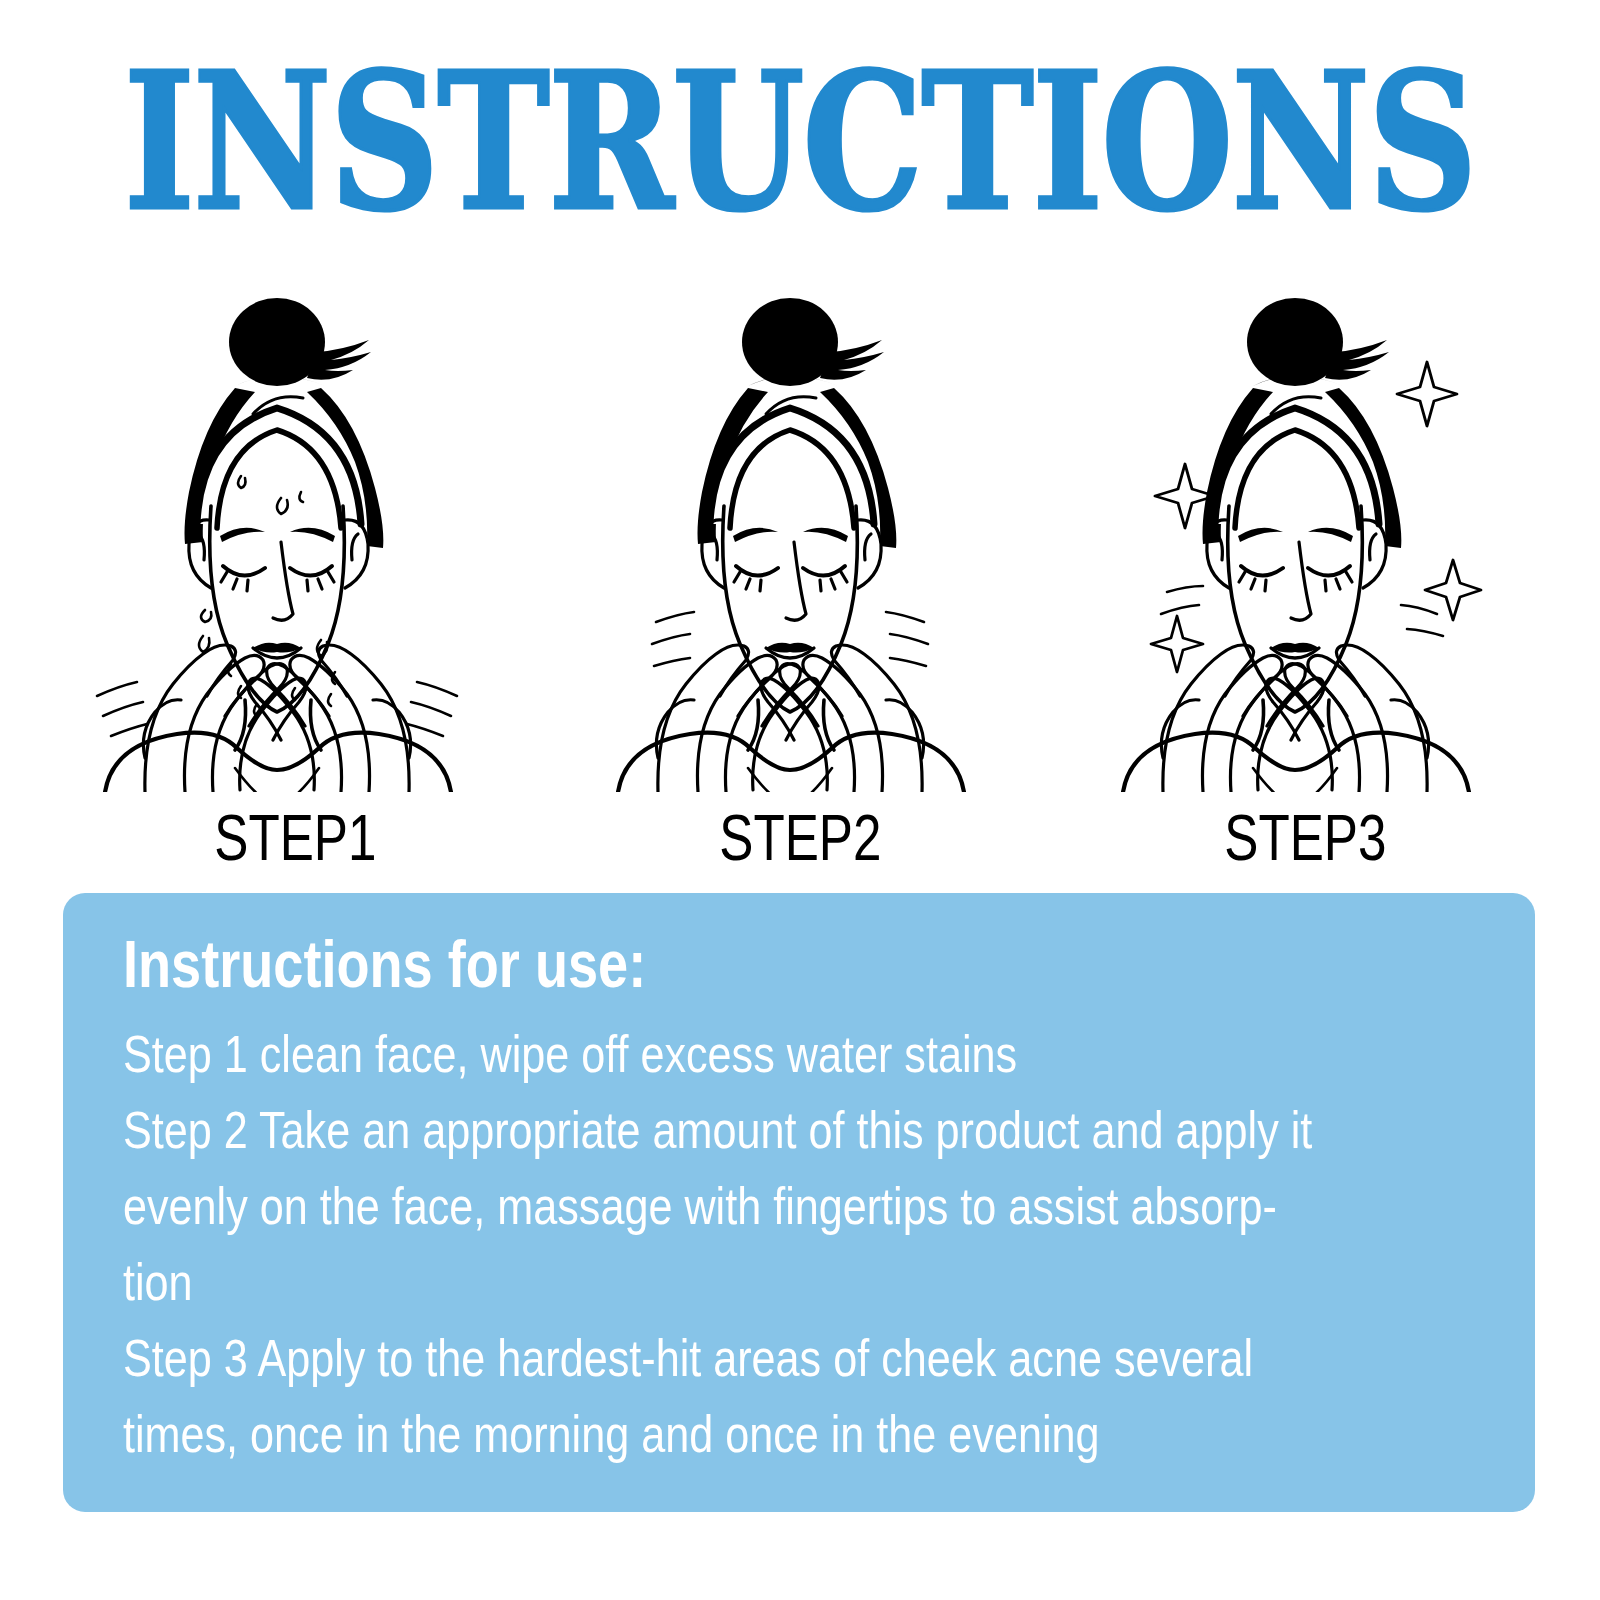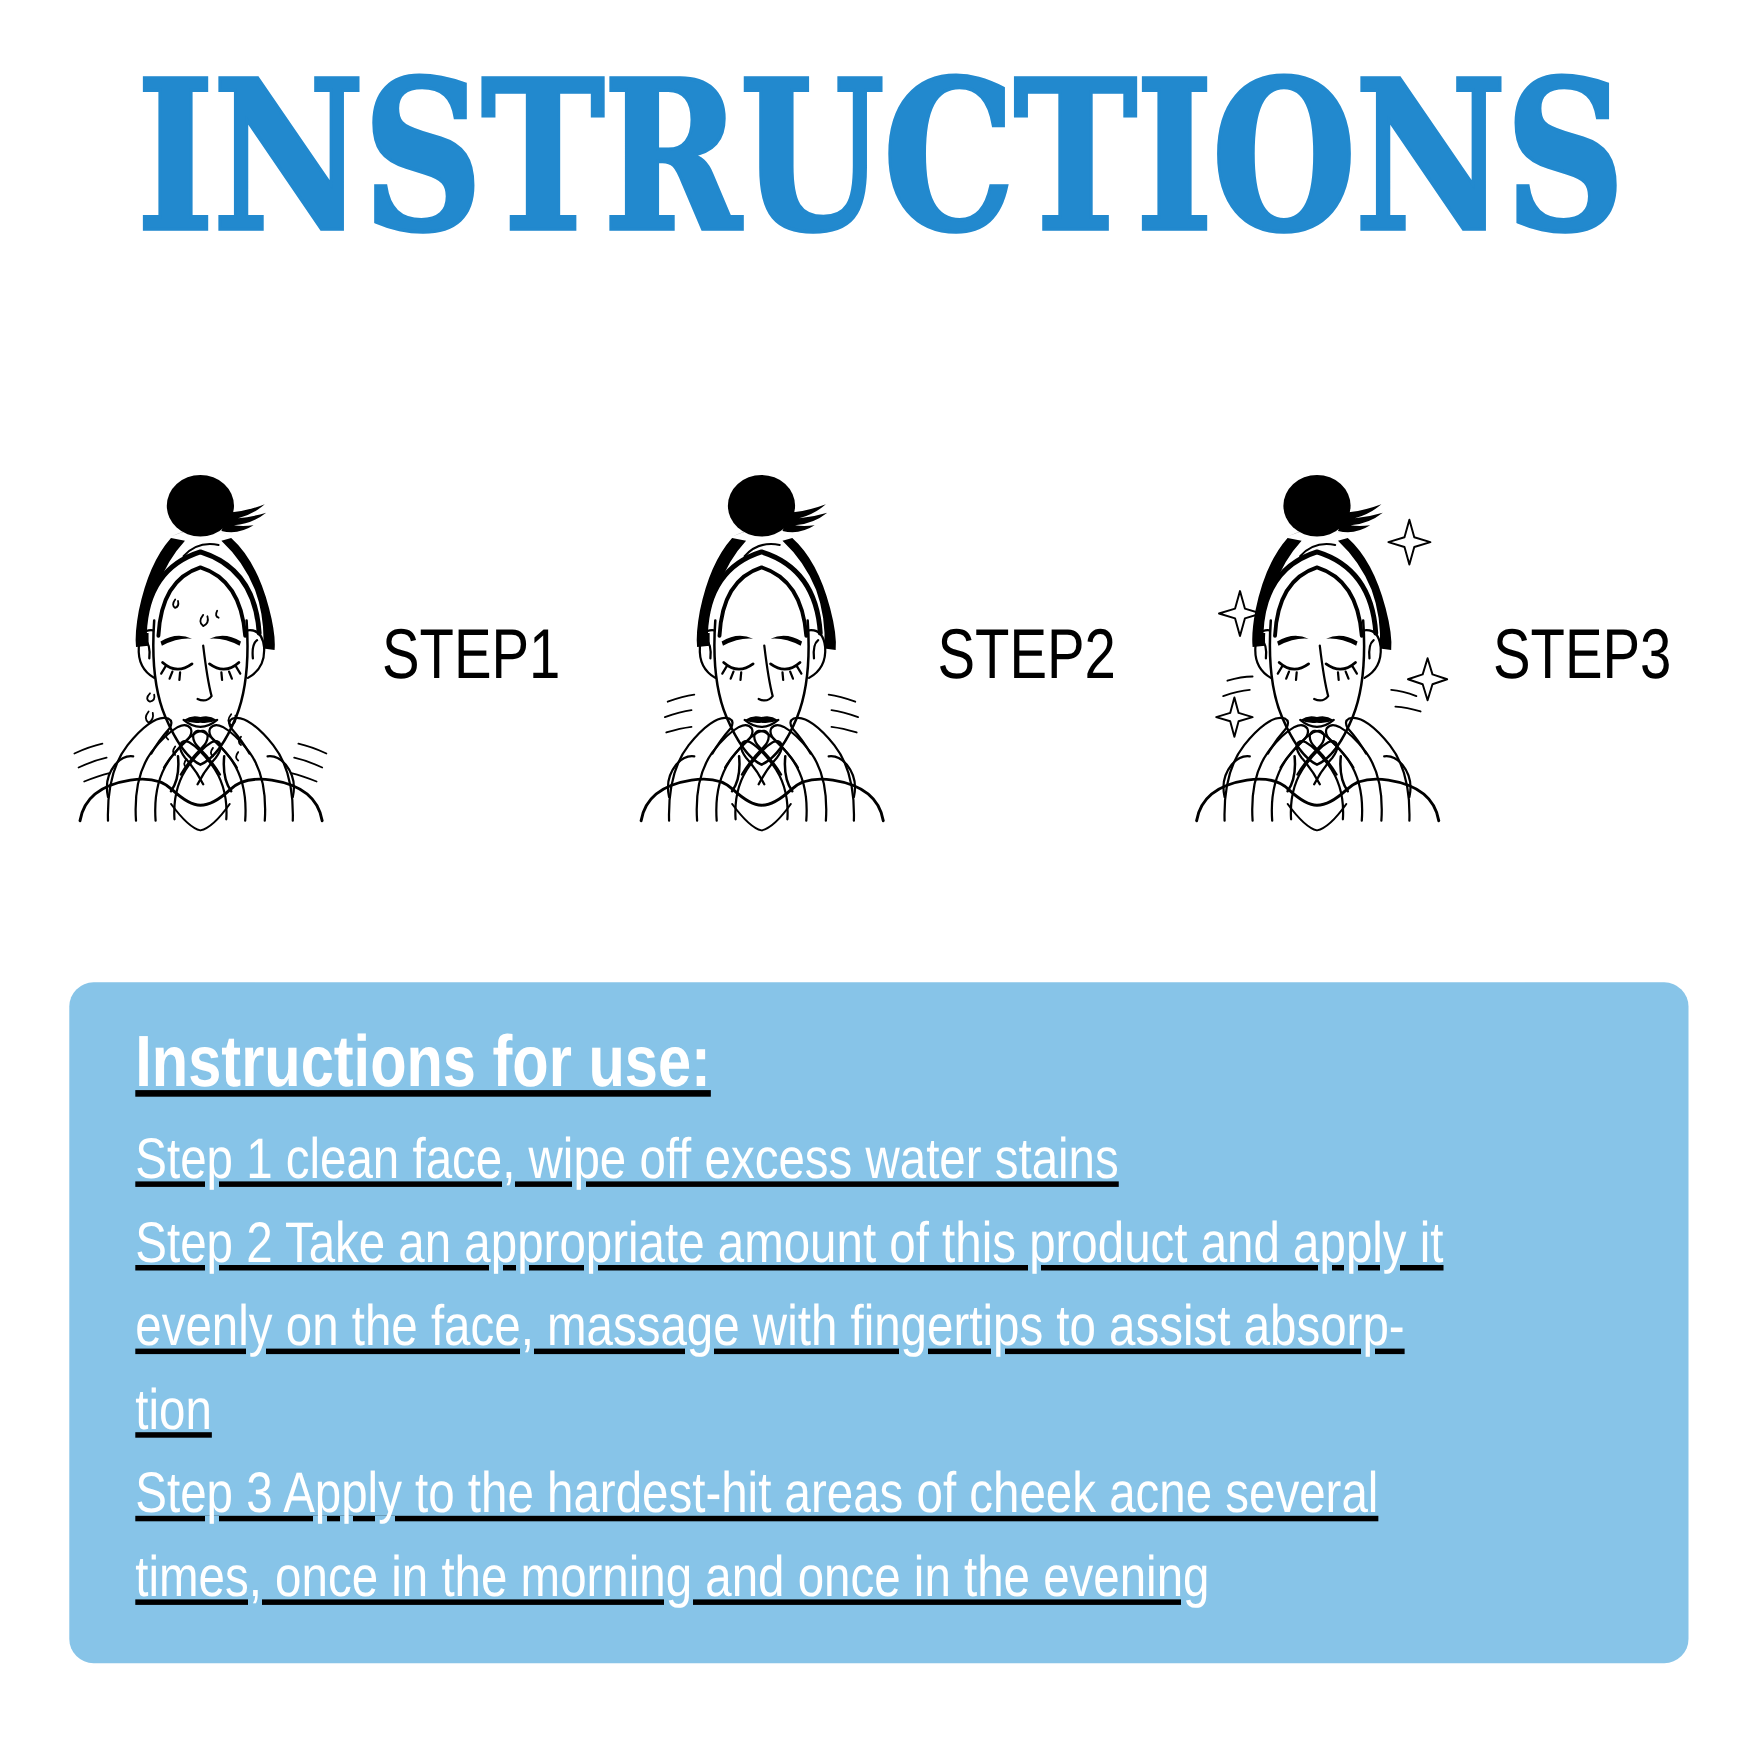--- a/index.html
+++ b/index.html
@@ -55,21 +55,21 @@
     display: flex;
     flex-direction: row;
     align-items: flex-start;
     justify-content: space-between;
   }
   .step-col {
     width: 470px;
     height: 590px;
     position: relative;
     display: flex;
-    flex-direction: row;
+    flex-direction: column;
     align-items: center;
   }
   .step-art {
     width: 420px;
     height: 500px;
     position: relative;
   }
   .step-art svg { display: block; width: 100%; height: 100%; }
 
   .step-label {
@@ -88,21 +88,20 @@
   #info-box {
     position: absolute;
     left: 63px;
     top: 893px;
     width: 1472px;
     height: 619px;
     background: #87C4E8;
     border-radius: 22px;
     padding: 38px 48px 30px 60px;
     overflow: hidden;
-    text-decoration: underline;
   }
   #info-heading {
     font-family: "Liberation Sans", sans-serif;
     font-weight: bold;
     font-size: 66px;
     line-height: 1.02;
     color: #ffffff;
     transform: scaleX(0.82);
     transform-origin: left center;
     white-space: nowrap;

